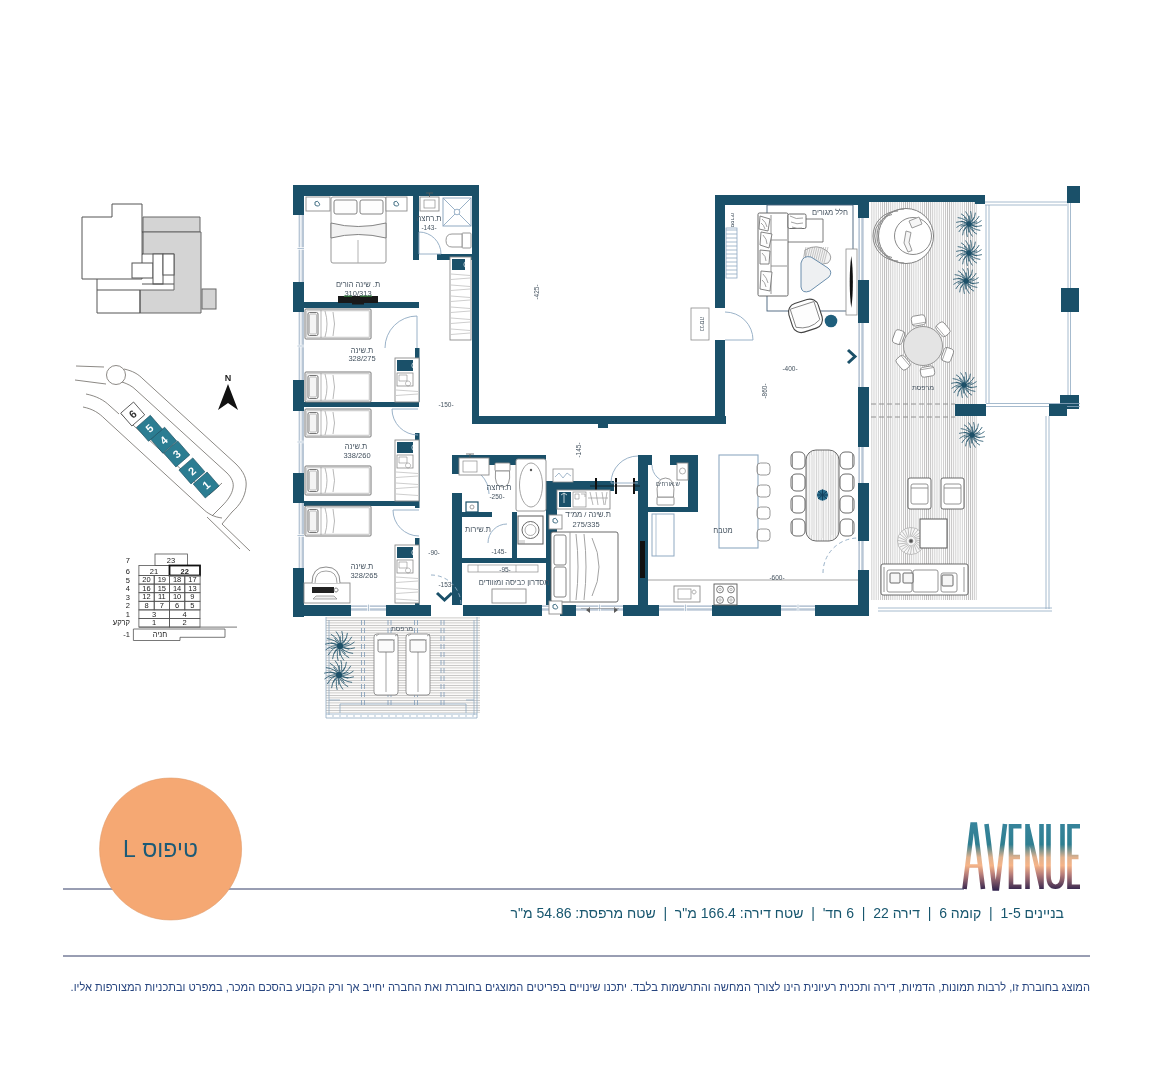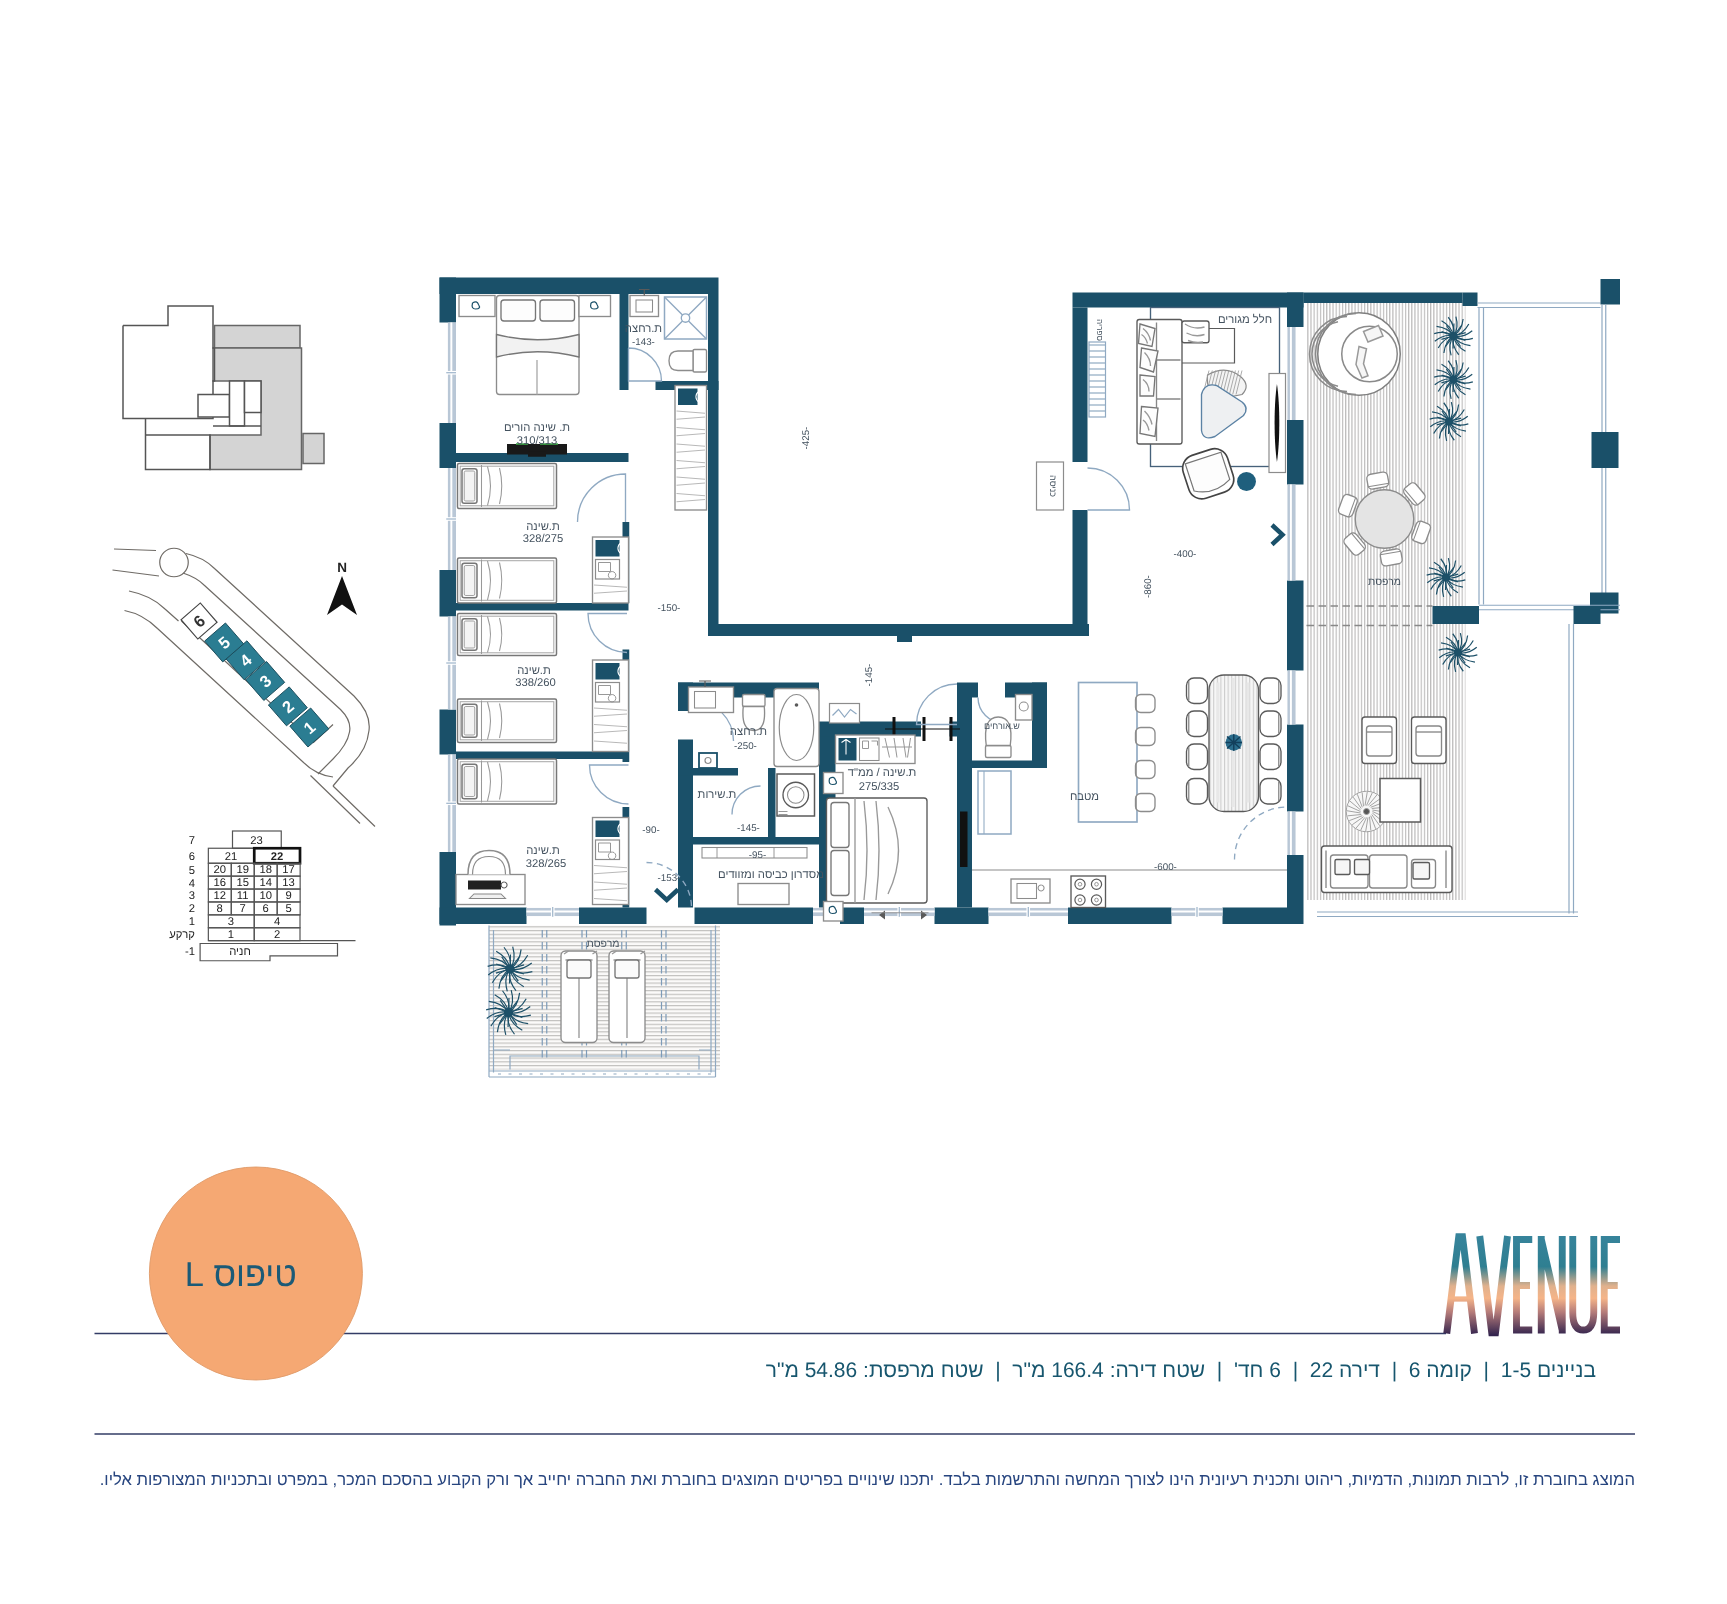--- a/index.html
+++ b/index.html
@@ -1023,12 +1023,12 @@
 <path d="M1069.5,824 L1069.5,889 M1067.5,826.3 L1080,826.3 M1069.5,857 L1078.5,857 M1067.5,886.7 L1080,886.7"></path>
 </g>
 
 <path d="M63,956 L1090,956" stroke="#333c66" stroke-width="1" fill="none"></path>
 </svg>
 
 <div dir="rtl" style="position:absolute;top:836px;left:99px;width:123px;text-align:center;font-size:23px;color:#1b5a77">טיפוס L</div>
 
 <div dir="rtl" style="position:absolute;top:905px;right:87px;font-size:14px;color:#17566e;white-space:nowrap">בניינים 1-5&nbsp; | &nbsp;קומה 6&nbsp; | &nbsp;דירה 22&nbsp; | &nbsp;6 חד'&nbsp; | &nbsp;שטח דירה: 166.4 מ"ר&nbsp; | &nbsp;שטח מרפסת: 54.86 מ"ר</div>
 
-<div dir="rtl" style="position:absolute;top:981px;right:61px;font-size:11.1px;color:#27457f;white-space:nowrap">המוצג בחוברת זו, לרבות תמונות, הדמיות, ריהוט ותכנית רעיונית הינו לצורך המחשה והתרשמות בלבד. יתכנו שינויים בפריטים המוצגים בחוברת ואת החברה יחייב אך ורק הקבוע בהסכם המכר, במפרט ובתכניות המצורפות אליו.</div>
+<div dir="rtl" style="position:absolute;top:981px;right:61px;font-size:11.1px;color:#27457f;white-space:nowrap">המוצג בחוברת זו, לרבות תמונות, הדמיות, דירה ותכנית רעיונית הינו לצורך המחשה והתרשמות בלבד. יתכנו שינויים בפריטים המוצגים בחוברת ואת החברה יחייב אך ורק הקבוע בהסכם המכר, במפרט ובתכניות המצורפות אליו.</div>
 </body></html>

